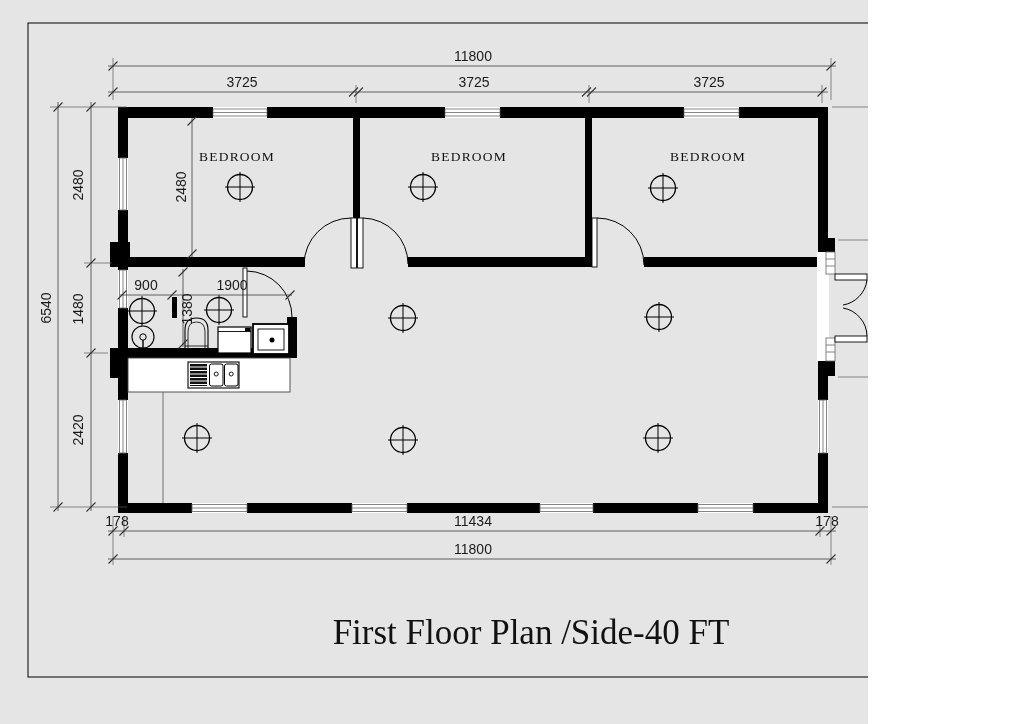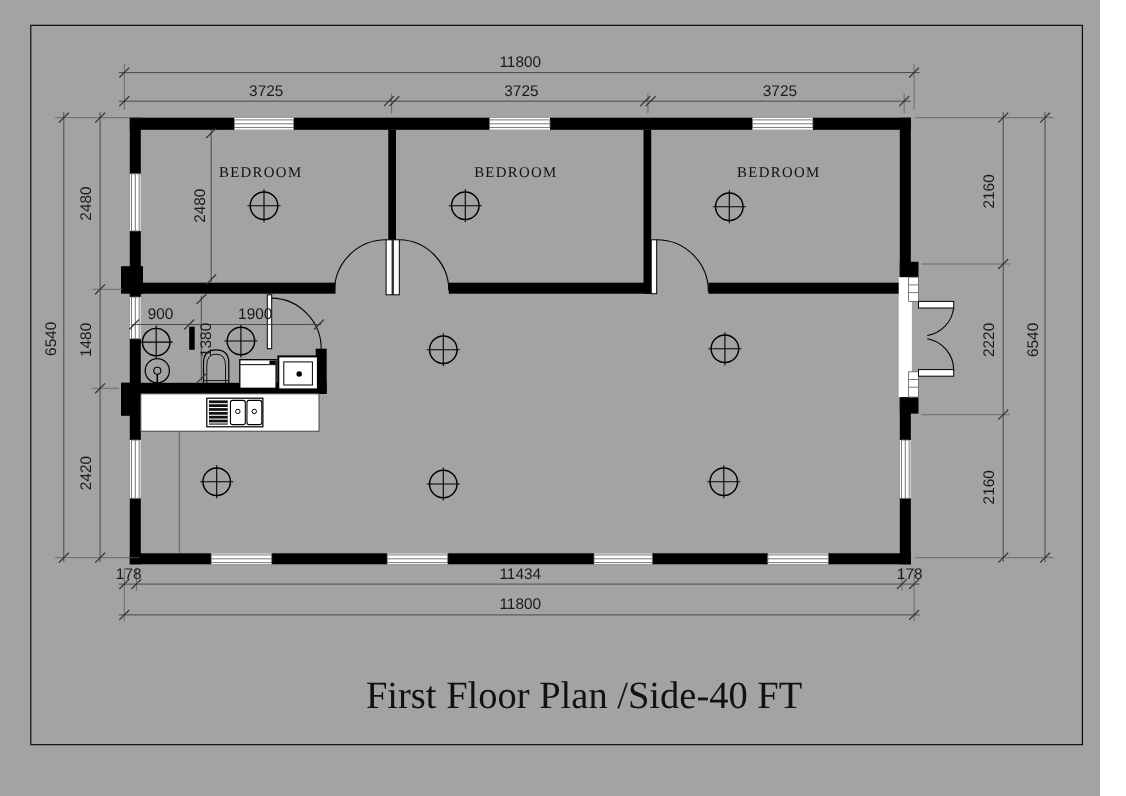--- a/index.html
+++ b/index.html
@@ -1,16 +1,16 @@
 <!DOCTYPE html>
 <html><head>
 <meta charset="utf-8">
 <style>
   html,body{margin:0;padding:0;background:#ffffff;}
-  .page{position:relative;width:1000px;height:724px;background:#a3a3a3;overflow:hidden;
+  .page{position:relative;width:868px;height:724px;background:#e5e5e5;overflow:hidden;
         font-family:"Liberation Sans",sans-serif;}
   svg{position:absolute;left:0;top:0;}
   .dim-text{font-family:"Liberation Sans",sans-serif;font-size:14px;fill:#1a1a1a;}
   .room-text{font-family:"Liberation Serif",serif;font-size:13.5px;letter-spacing:1.2px;fill:#111;}
   .title-text{font-family:"Liberation Serif",serif;font-size:35px;fill:#111;}
   .wall{fill:#000;stroke:none;}
   .dimline{stroke:#3f3f3f;stroke-width:0.8;fill:none;}
   .extline{stroke:#5a5a5a;stroke-width:0.7;fill:none;}
   .arc{stroke:#000;stroke-width:1;fill:none;}
   .leaf{fill:#fff;stroke:#000;stroke-width:0.9;}

